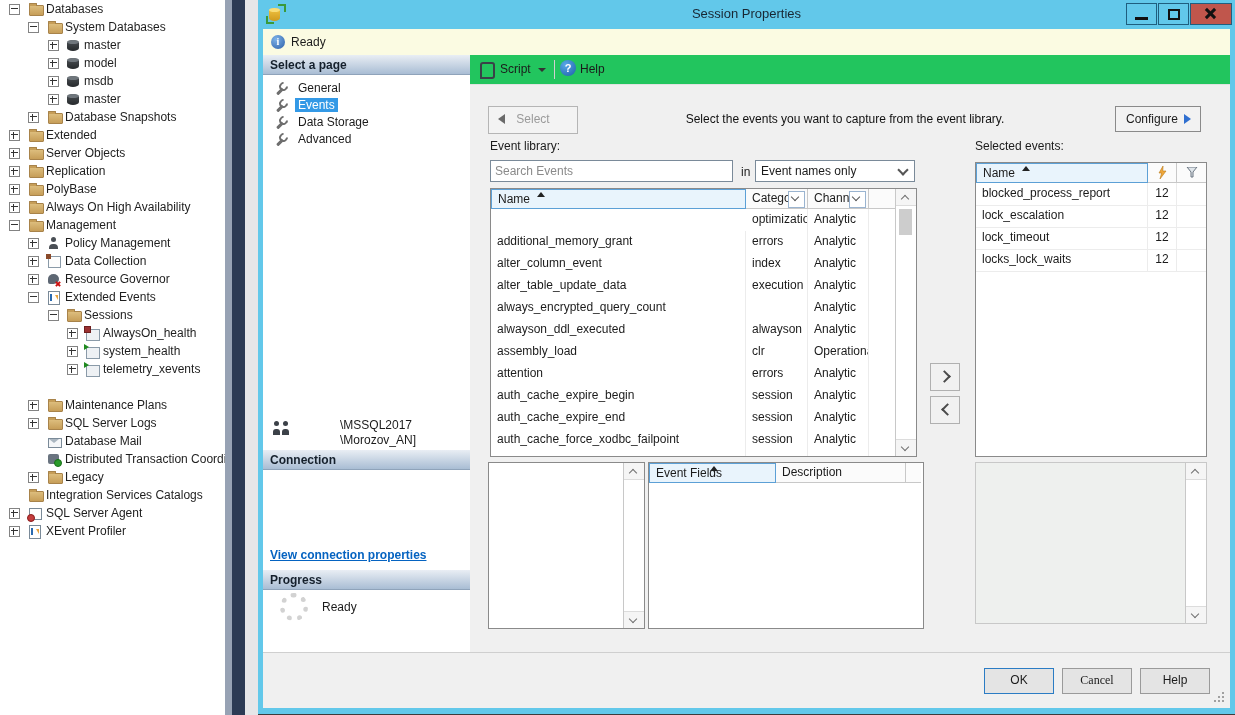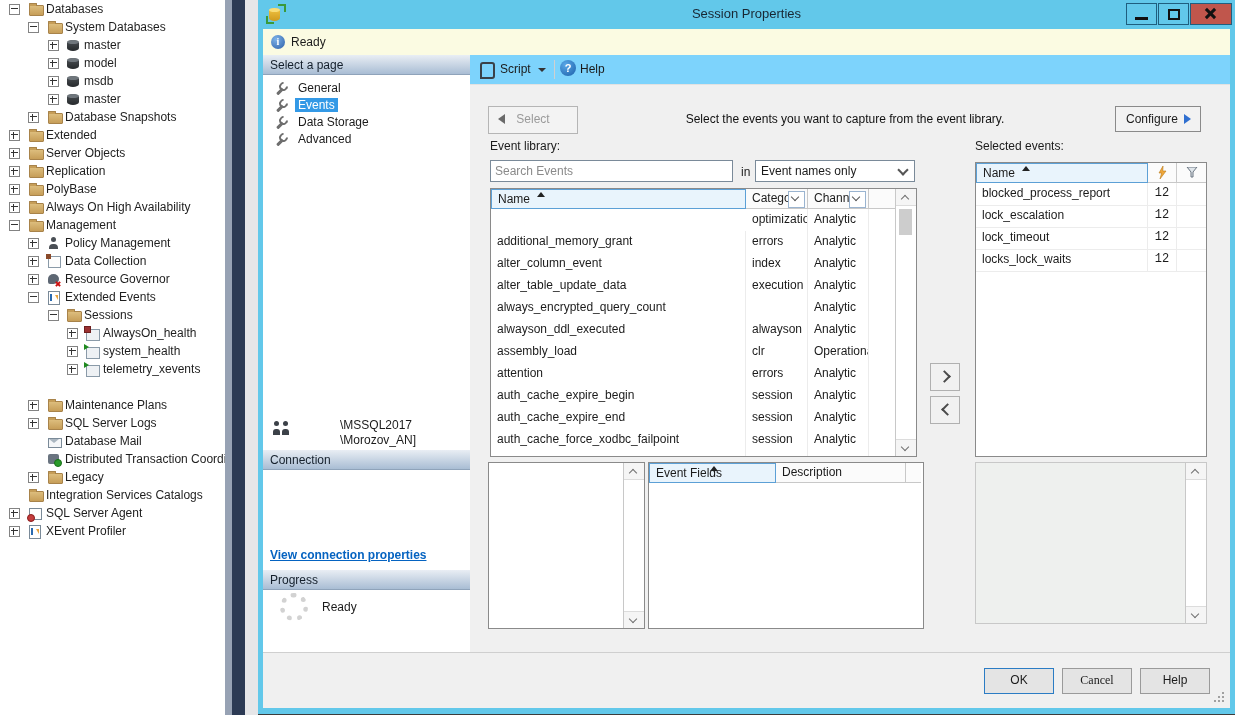--- a/index.html
+++ b/index.html
@@ -62,37 +62,37 @@
   #btn-close::before{transform:rotate(45deg);} #btn-close::after{transform:rotate(-45deg);}
   
   #statusbar{position:absolute;left:5px;top:29px;width:967px;height:26px;background:#fbfbe2;border-bottom:1px solid #e3e3cf;}
   #statusbar .info{position:absolute;left:8px;top:6px;width:14px;height:14px;border-radius:50%;background:radial-gradient(circle at 35% 30%,#7db2e8,#2d5fa8);}
   #statusbar .info::after{content:"i";position:absolute;left:0;top:0;width:14px;text-align:center;font-family:"Liberation Serif",serif;font-weight:bold;font-size:10px;line-height:14px;color:#fff;}
   #statusbar .stext{position:absolute;left:28px;top:6px;}
   
   #body{position:absolute;left:5px;top:55px;width:967px;height:597px;background:#f0f0f0;}
   #leftpane{position:absolute;left:0;top:0;width:207px;height:597px;background:#fff;border-right:1px solid #c6c6c6;}
   .phead{position:absolute;left:0;width:100%;height:20px;background:linear-gradient(#e9eef4,#a9bdd4);
-         border-bottom:1px solid #8fa3ba;font-weight:normal;color:#15202c;line-height:20px;padding-left:7px;box-sizing:border-box;}
+         border-bottom:1px solid #8fa3ba;font-weight:bold;color:#15202c;line-height:20px;padding-left:7px;box-sizing:border-box;}
   .pitem{position:absolute;left:0;width:100%;height:17px;}
   .wrench{position:absolute;left:13px;top:2px;width:13px;height:13px;}
   .wrench::before{content:"";position:absolute;top:0px;right:1px;width:5px;height:5px;border:2px solid #6e6e6e;border-radius:50%;border-top-color:transparent;transform:rotate(45deg);}
   .wrench::after{content:"";position:absolute;bottom:2px;left:0px;width:8px;height:3px;background:#6e6e6e;border-radius:1px;transform:rotate(-45deg);}
   .pitem .plabel{position:absolute;left:32px;top:1px;padding:0 3px;}
   .pitem.sel .plabel{background:#3399e6;color:#fff;}
   .people{position:absolute;left:10px;top:366px;width:18px;height:14px;}
   .people::before{content:"";position:absolute;left:1px;top:0;width:5px;height:5px;border-radius:50%;background:#3c4148;box-shadow:9px 0 0 #3c4148;}
   .people::after{content:"";position:absolute;left:0;bottom:0;width:7px;height:6px;border-radius:3px 3px 0 0;background:#3c4148;box-shadow:9px 0 0 #3c4148;}
   #conn-server{position:absolute;left:77px;top:363px;line-height:15px;white-space:pre-line;}
   #conn-link{position:absolute;left:7px;top:493px;color:#0563c1;text-decoration:underline;cursor:pointer;font-weight:bold;}
   .spinner{position:absolute;left:17px;top:538px;width:28px;height:28px;border-radius:50%;border:5px dotted #d2d2d2;box-sizing:border-box;}
   #prog-ready{position:absolute;left:59px;top:545px;}
   
   #main{position:absolute;left:207px;top:0;width:760px;height:597px;background:#f0f0f0;}
-  #toolbar{position:absolute;left:0;top:0;width:100%;height:29px;background:#7dd3fc;border-bottom:1px solid #e2e2e2;}
+  #toolbar{position:absolute;left:0;top:0;width:100%;height:29px;background:#22c55e;border-bottom:1px solid #e2e2e2;}
   .scripticon{position:absolute;left:10px;top:7px;width:11px;height:13px;border:2px solid #3a4148;border-radius:3px 3px 3px 0;}
   .scripticon::after{content:"";position:absolute;left:-2px;bottom:-2px;width:6px;height:2px;background:#3a4148;}
   #toolbar .tlab{position:absolute;top:7px;}
   #lbl-script{left:30px;} #lbl-help{left:110px;}
   .caret{position:absolute;left:68px;top:13px;width:0;height:0;border-left:4px solid transparent;border-right:4px solid transparent;border-top:4px solid #333;}
   .tsep{position:absolute;left:84px;top:5px;width:1px;height:19px;background:#d0d0d0;}
   .helpicon{position:absolute;left:90px;top:5px;width:16px;height:16px;border-radius:50%;background:radial-gradient(circle at 35% 30%,#5aa8e8,#1b5fa8);}
   .helpicon::after{content:"?";position:absolute;left:0;top:0;width:16px;text-align:center;color:#fff;font-weight:bold;font-size:11px;line-height:16px;}
   
   #btn-select{position:absolute;left:18px;top:51px;width:88px;height:26px;background:#f3f3f3;border:1px solid #b5b5b5;color:#9a9a9a;text-align:center;line-height:24px;}
@@ -121,21 +121,21 @@
   .sbtn{position:absolute;left:0;width:100%;height:16px;background:#f5f5f5;}
   .sbtn.up{top:0;border-bottom:1px solid #dcdcdc;} .sbtn.dn{bottom:0;border-top:1px solid #dcdcdc;}
   .chevU{position:absolute;left:6px;top:7px;width:5px;height:5px;border-left:1.5px solid #707070;border-top:1.5px solid #707070;transform:rotate(45deg);}
   .chevDn{position:absolute;left:6px;top:4px;width:5px;height:5px;border-right:1.5px solid #707070;border-bottom:1.5px solid #707070;transform:rotate(45deg);}
   .thumb{position:absolute;left:3px;top:20px;width:13px;height:26px;background:#cdcdcd;}
   
   #lbl-selected{position:absolute;left:505px;top:84px;}
   #seltable{position:absolute;left:505px;top:107px;width:230px;height:293px;background:#fff;border:1px solid #8a8a8a;overflow:hidden;}
   .srow{position:absolute;left:0;width:100%;height:22px;border-bottom:1px solid #ececec;}
   .srow .sname{position:absolute;left:0;width:172px;line-height:21px;padding-left:6px;border-right:1px solid #ececec;height:22px;box-sizing:border-box;}
-  .srow .scount{position:absolute;left:172px;width:29px;text-align:center;line-height:21px;border-right:1px solid #ececec;height:22px;box-sizing:border-box;font-family:Liberation Mono, monospace;}
+  .srow .scount{position:absolute;left:172px;width:29px;text-align:center;line-height:21px;border-right:1px solid #ececec;height:22px;box-sizing:border-box;}
   
   .xferbtn{position:absolute;left:460px;width:28px;height:26px;background:#f1f1f1;border:1px solid #b0b0b0;}
   #xfer-right{top:308px;} #xfer-left{top:341px;}
   #xfer-right::after{content:"";position:absolute;left:9px;top:8px;width:7px;height:7px;border-right:2px solid #4a4a4a;border-top:2px solid #4a4a4a;transform:rotate(45deg);}
   #xfer-left::after{content:"";position:absolute;left:12px;top:8px;width:7px;height:7px;border-left:2px solid #4a4a4a;border-bottom:2px solid #4a4a4a;transform:rotate(45deg);}
   
   #fieldslist{position:absolute;left:18px;top:407px;width:155px;height:165px;background:#fff;border:1px solid #8a8a8a;}
   #fieldstable{position:absolute;left:178px;top:407px;width:274px;height:165px;background:#fff;border:1px solid #8a8a8a;}
   #descpanel{position:absolute;left:505px;top:407px;width:230px;height:160px;background:#eef0ee;border:1px solid #c8c8c8;}
   #descpanel .scrollcol{background:#fff;}

